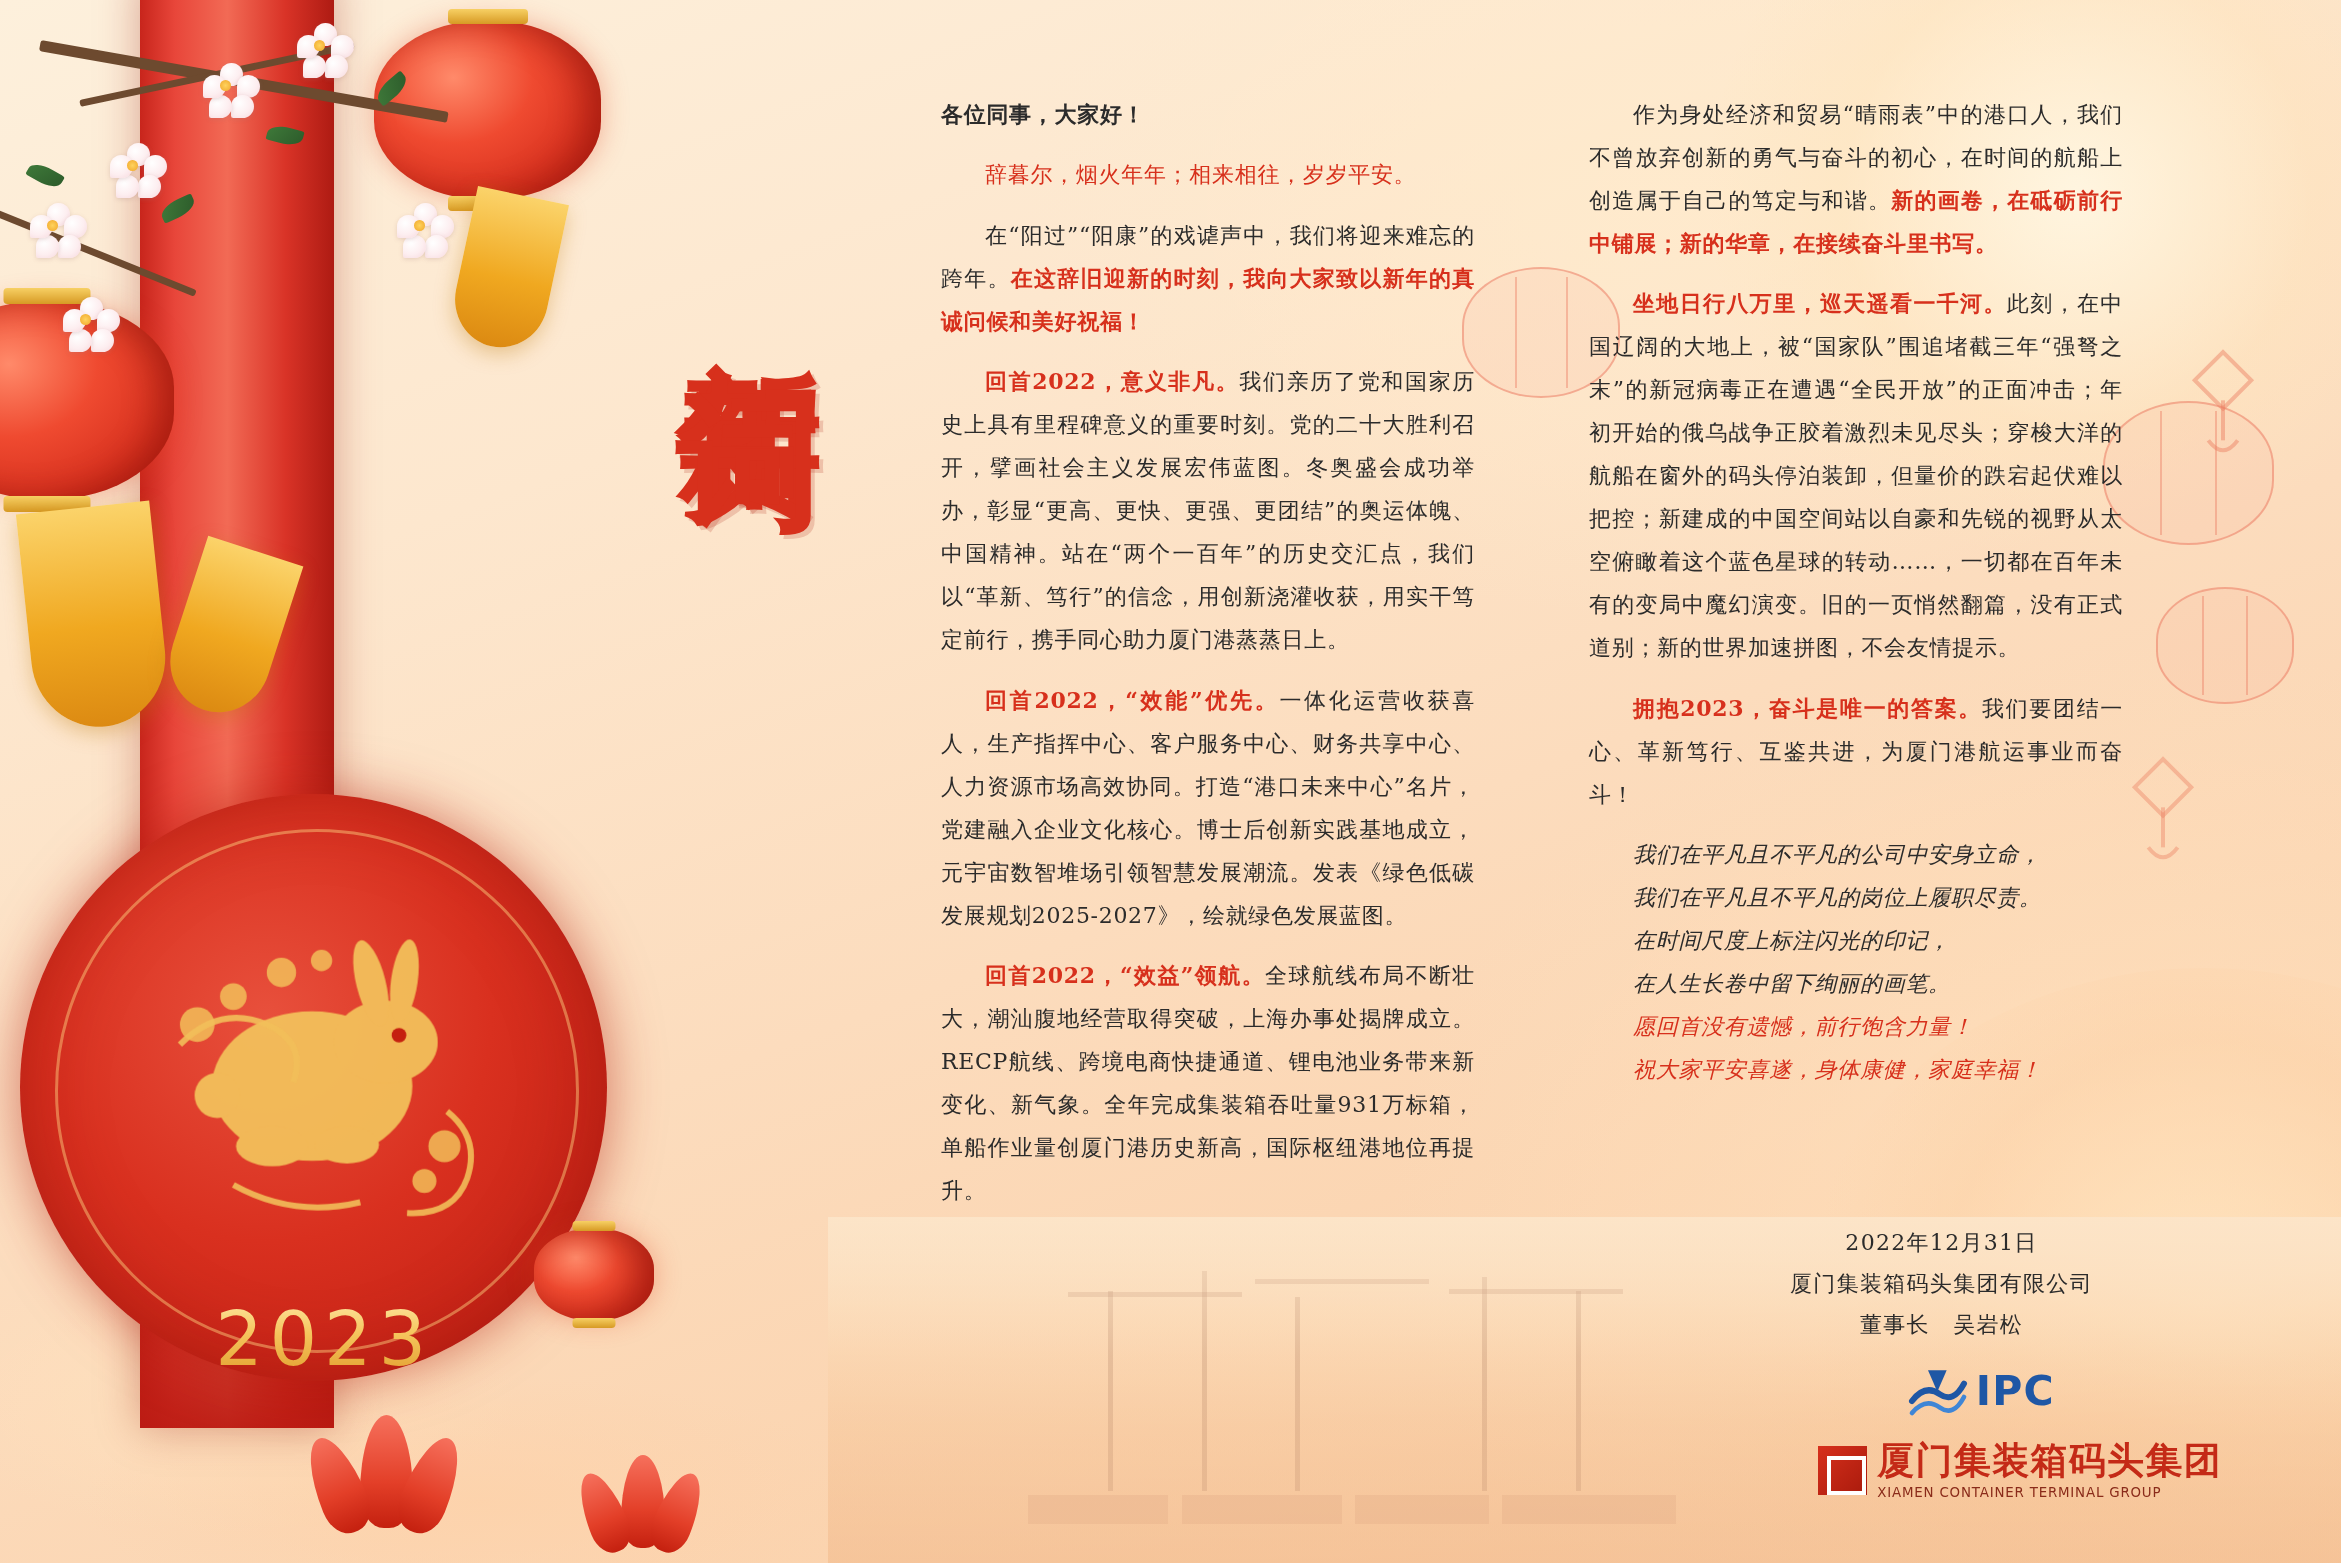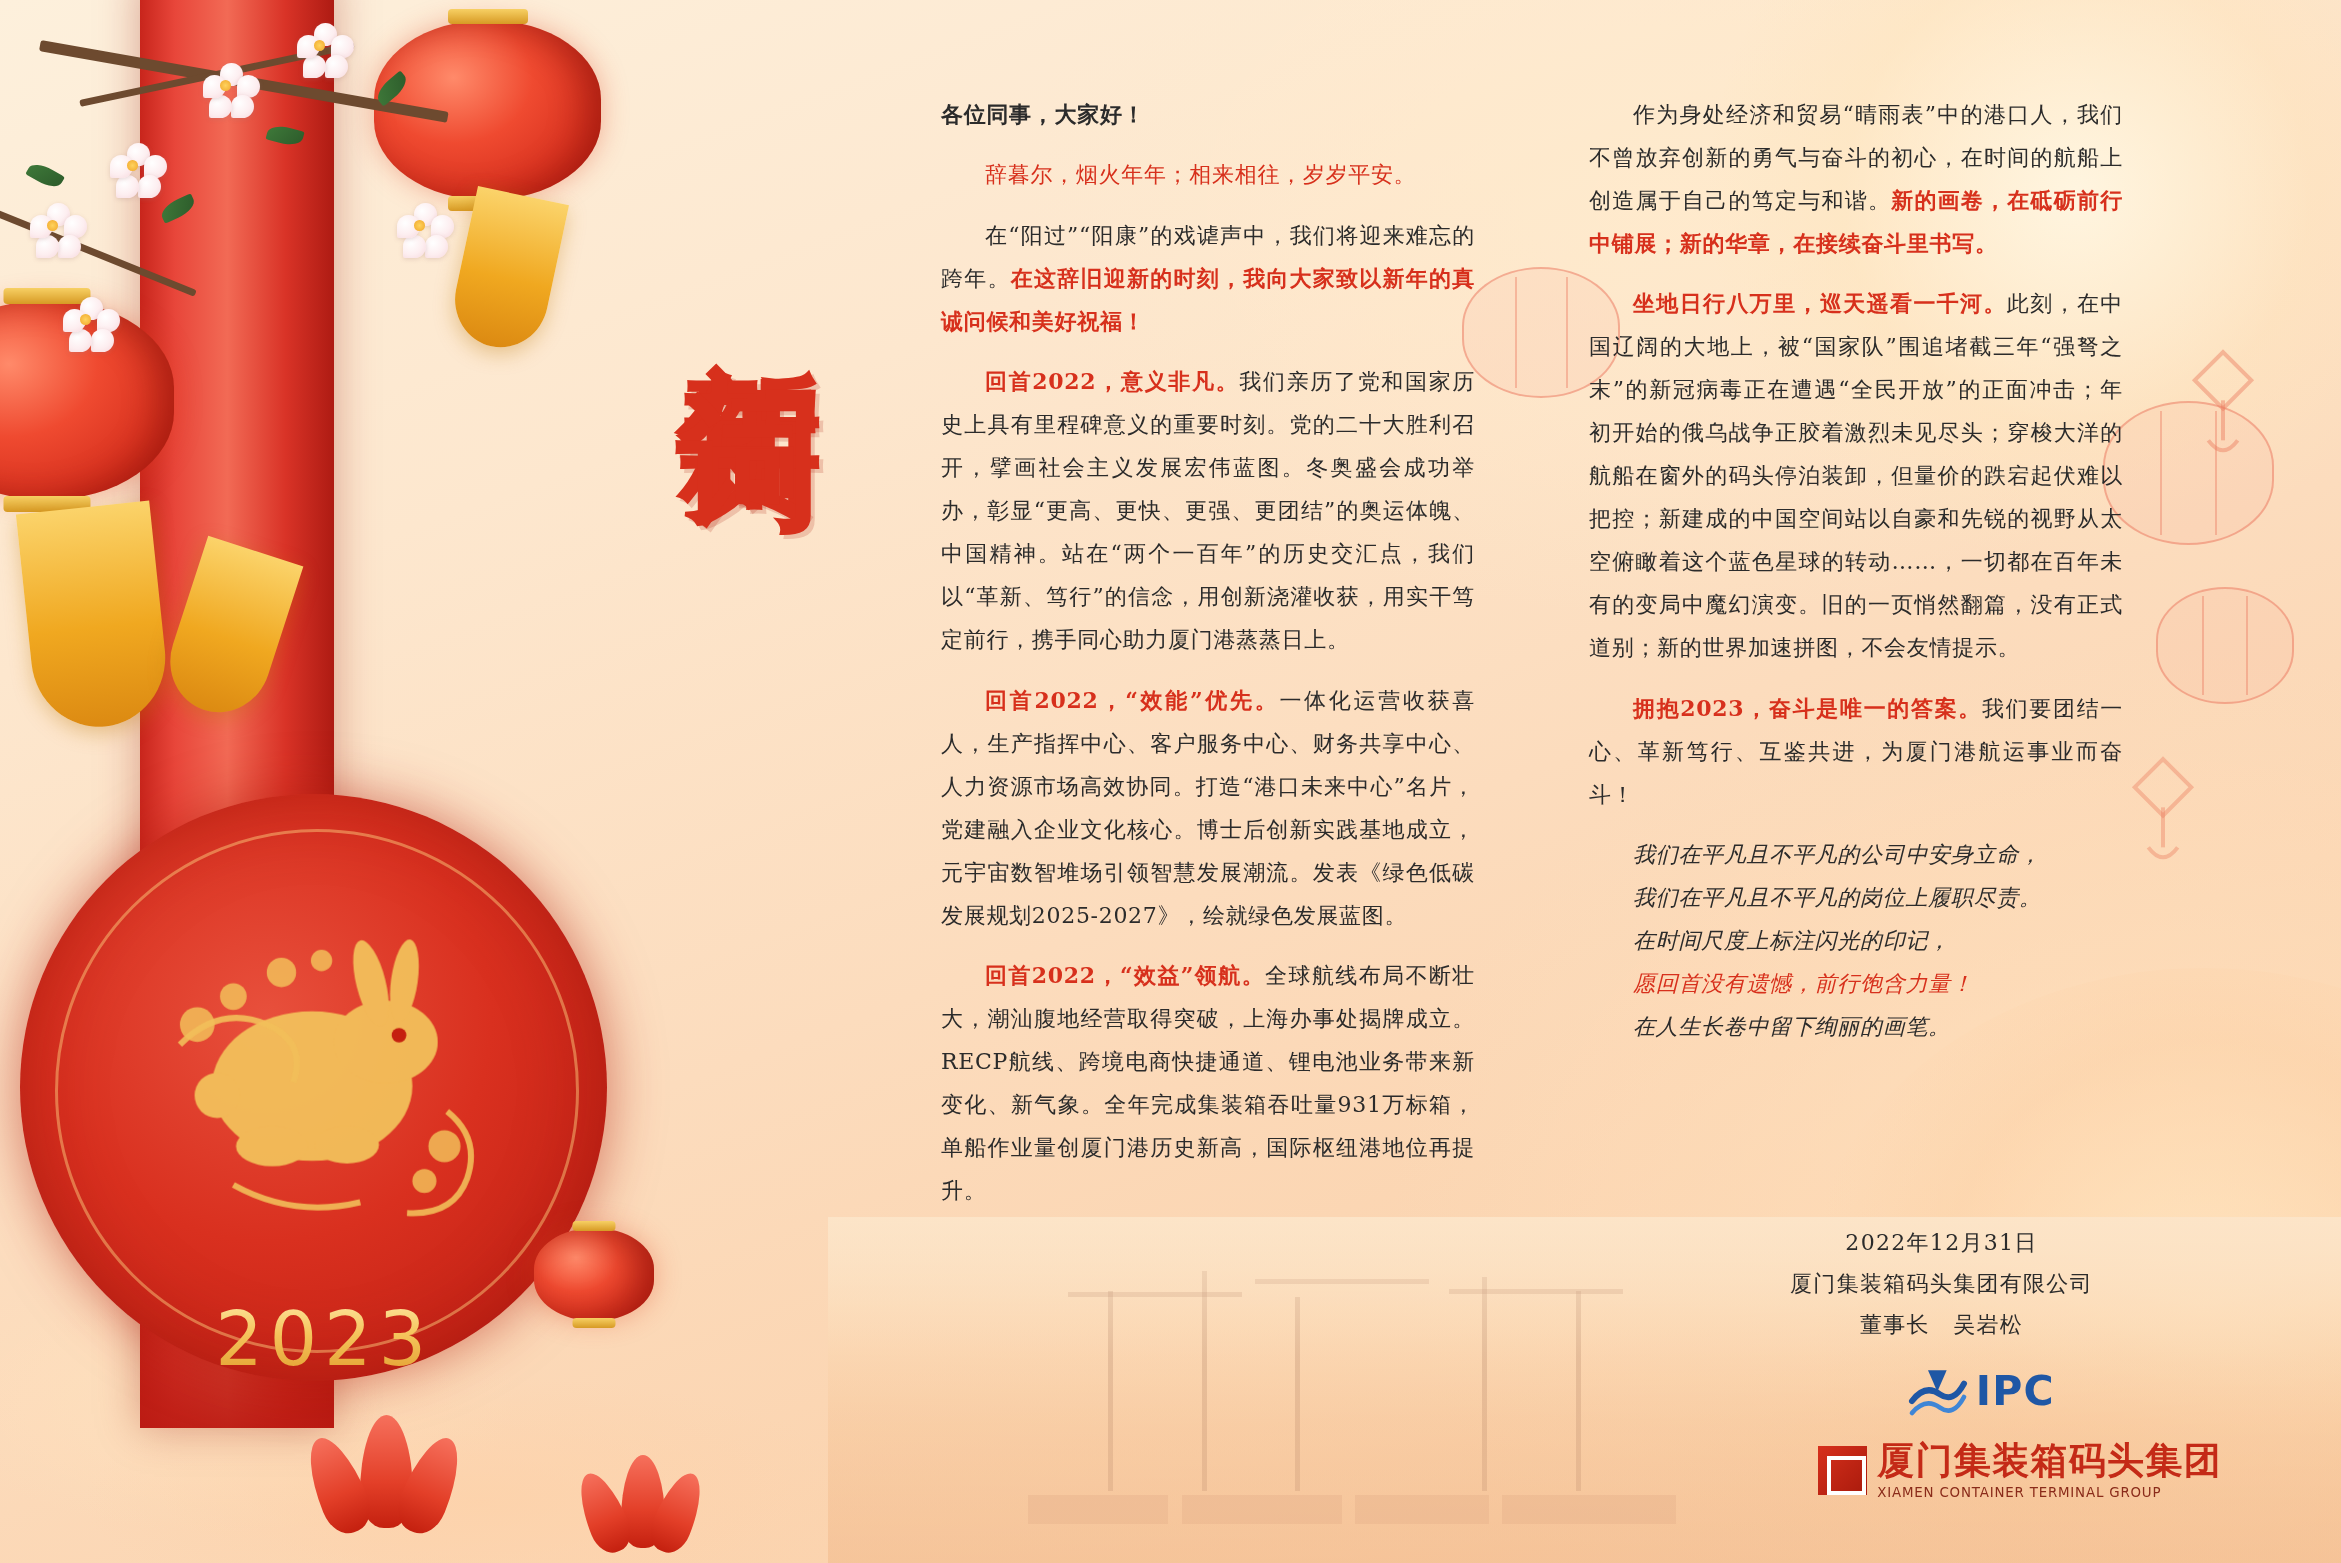--- a/index.html
+++ b/index.html
@@ -532,22 +532,23 @@
   </div>
 
   <div class="col" id="col-right">
     <p class="para"><span>作为身处经济和贸易“晴雨表”中的港口人，我们不曾放弃创新的勇气与奋斗的初心，在时间的航船上创造属于自己的笃定与和谐。</span><span class="red bold">新的画卷，在砥砺前行中铺展；新的华章，在接续奋斗里书写。</span></p>
     <p class="para"><span class="red bold">坐地日行八万里，巡天遥看一千河。</span><span>此刻，在中国辽阔的大地上，被“国家队”围追堵截三年“强弩之末”的新冠病毒正在遭遇“全民开放”的正面冲击；年初开始的俄乌战争正胶着激烈未见尽头；穿梭大洋的航船在窗外的码头停泊装卸，但量价的跌宕起伏难以把控；新建成的中国空间站以自豪和先锐的视野从太空俯瞰着这个蓝色星球的转动……，一切都在百年未有的变局中魔幻演变。旧的一页悄然翻篇，没有正式道别；新的世界加速拼图，不会友情提示。</span></p>
     <p class="para"><span class="lead">拥抱2023，奋斗是唯一的答案。</span><span>我们要团结一心、革新笃行、互鉴共进，为厦门港航运事业而奋斗！</span></p>
     <div class="poem" style="text-indent:0;font-style:italic;">
       <span class="poem-line">我们在平凡且不平凡的公司中安身立命，</span>
       <span class="poem-line">我们在平凡且不平凡的岗位上履职尽责。</span>
       <span class="poem-line">在时间尺度上标注闪光的印记，</span>
+      <span class="poem-line">在人生长卷中留下绚丽的画笔。</span>
       <span class="poem-line red">愿回首没有遗憾，前行饱含力量！</span>
-      <span class="poem-line">在人生长卷中留下绚丽的画笔。</span>
+      <span class="poem-line red">祝大家平安喜遂，身体康健，家庭幸福！</span>
     </div>
   </div>
 
   <div class="sign-block">
     <div>2022年12月31日</div>
     <div>厦门集装箱码头集团有限公司</div>
     <div>董事长　吴岩松</div>
   </div>
 
   <div class="logo-ipc">

